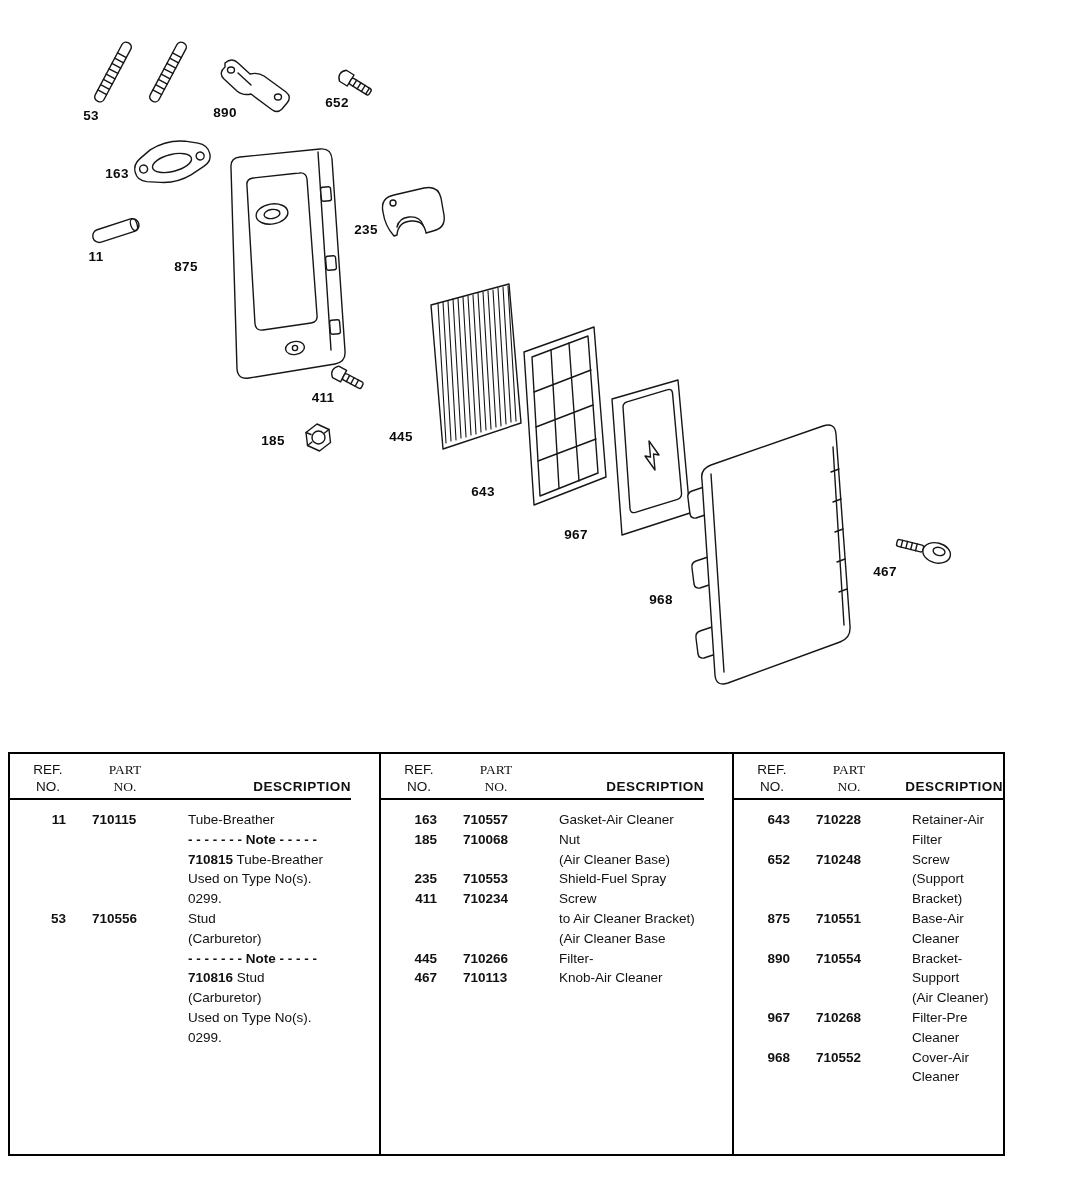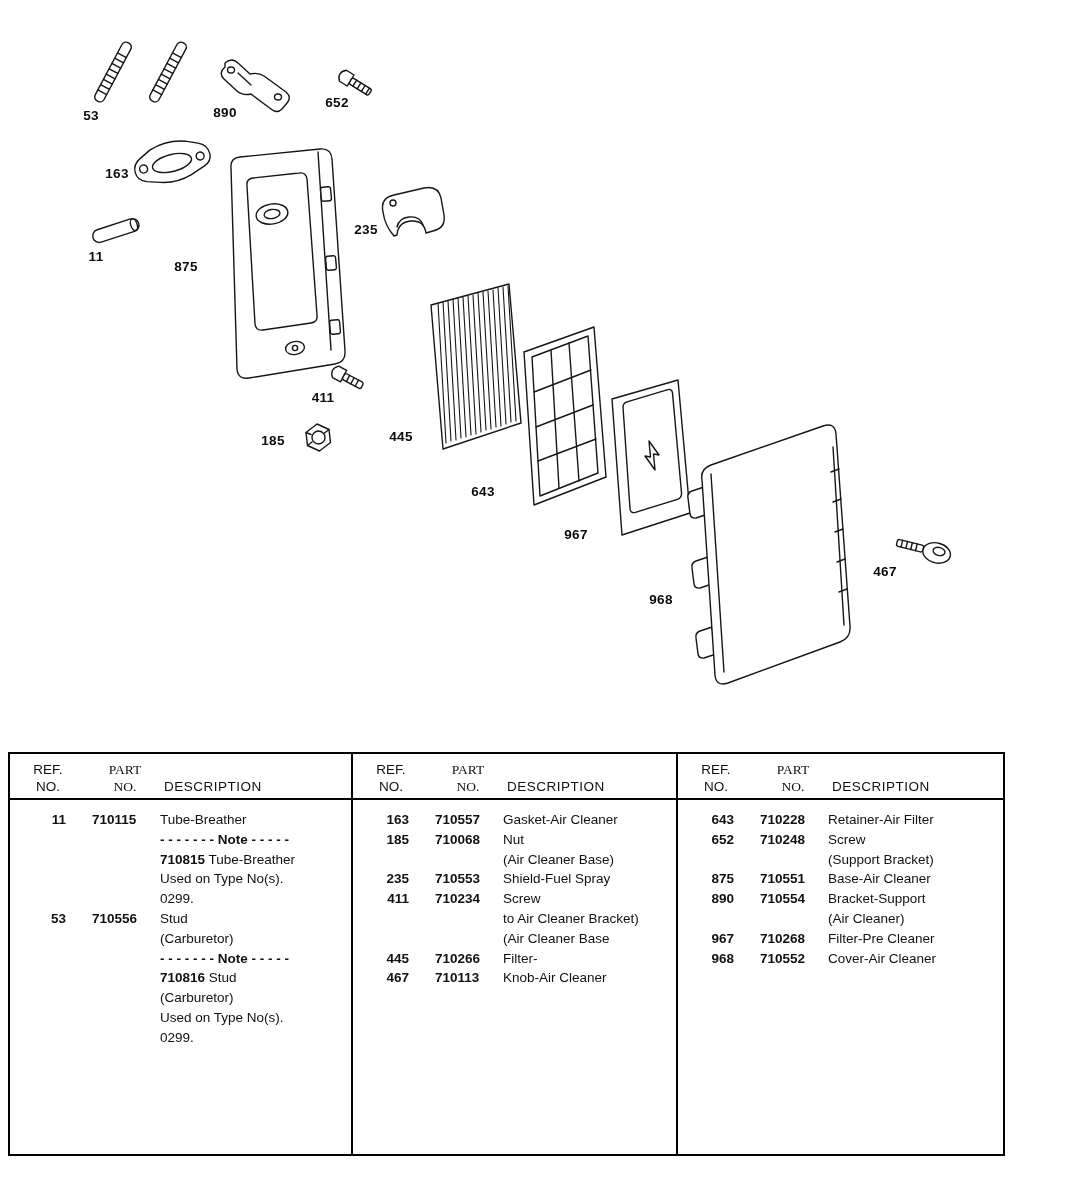--- a/index.html
+++ b/index.html
@@ -2,34 +2,34 @@
 <html><head>
 <meta charset="utf-8">
 <style>
   html,body { margin:0; padding:0; background:#fff; }
   body { width:1073px; height:1200px; font-family:"Liberation Sans", sans-serif; color:#111; }
   .page { position:relative; width:1073px; height:1200px; overflow:hidden; background:#fff; }
   .diagram { position:absolute; left:0; top:0; }
   .callout { position:absolute; transform:translate(-50%,-50%); font-weight:bold; font-size:13.5px; color:#0b0b0b; letter-spacing:.3px; white-space:nowrap; }
 
   .parts-table { position:absolute; left:8px; top:752px; width:997px; height:404px;
-    border:2px solid #000; box-sizing:border-box; display:flex; background:#fff; }
+    border:2px solid #000; box-sizing:border-box; display:flex; background:#fff;gap:28px; }
   .t-section { box-sizing:border-box; display:flex; flex-direction:column; }
   .t-section + .t-section { border-left:2px solid #000; }
   .s0 { width:341px; } .s1 { width:325px; } .s2 { flex:1; }
   .t-head { height:46px; box-sizing:border-box; border-bottom:2px solid #000; padding-top:7px; font-size:13.5px; }
   .t-hrow { display:flex; line-height:17px; }
   .h-ref  { width:76px; text-align:center; }
   .h-part { width:78px; text-align:center;font-family:Liberation Serif, serif; }
-  .h-desc { flex:1; text-align:left; letter-spacing:.5px; }
+  .h-desc { flex:1; text-align:right; letter-spacing:.5px;font-weight:bold; }
   .t-body { padding:10px 2px 0 6px; font-size:13.5px; line-height:19.8px; }
   .t-row { display:flex; }
   .t-ref  { width:50px; text-align:right; font-weight:bold; flex:none; }
   .t-part { width:94px; padding-left:26px; box-sizing:border-box; font-weight:bold; flex:none; }
-  .t-desc { flex:1; }
+  .t-desc { flex:1;margin-left:28px; }
   .t-desc b { font-weight:bold; }
 
   svg * { vector-effect:non-scaling-stroke; }
 </style>
 </head>
 <body>
 
 <div class="page">
 
   <svg class="diagram" width="1073" height="745" viewBox="0 0 1073 745">

